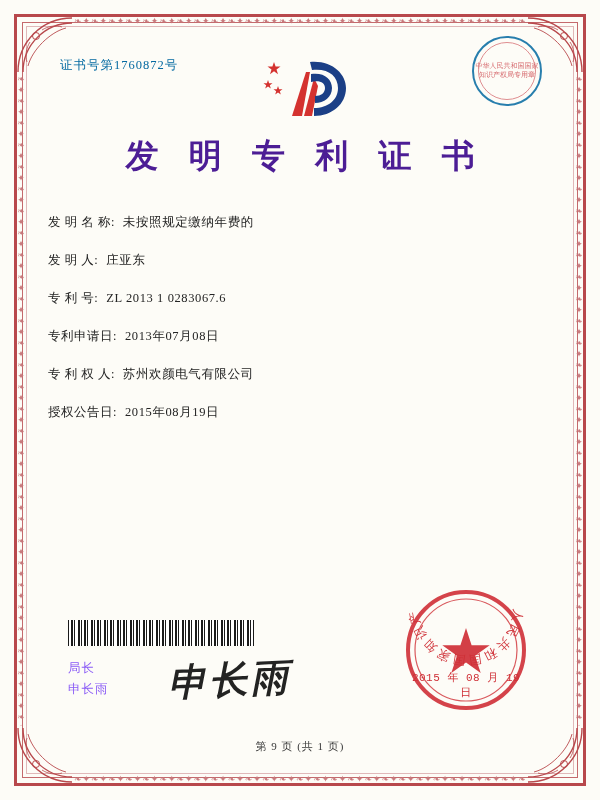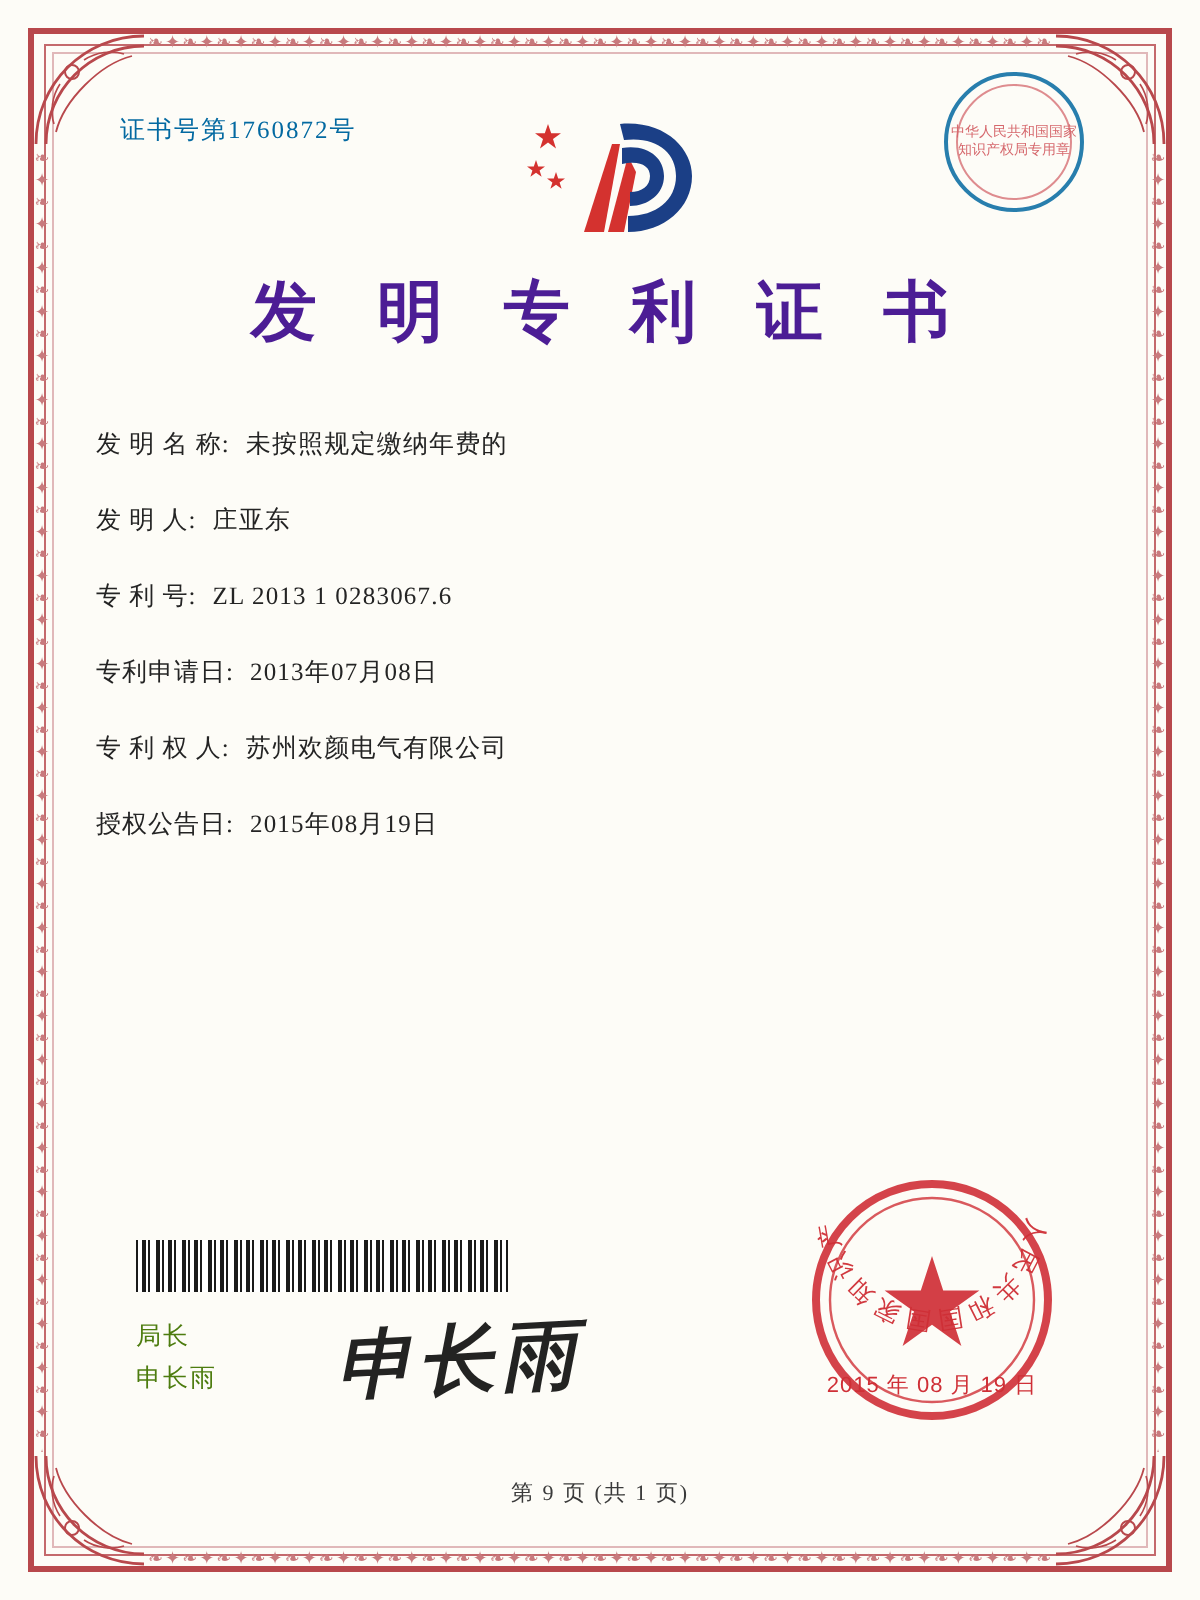--- a/index.html
+++ b/index.html
@@ -202,21 +202,21 @@
     );
   }
 
   
   .sig-block {
     position: absolute;
     left: 68px;
     top: 658px;
     font-size: 12.5px;
     line-height: 21px;
-    color: #4d7c0f;
+    color: #8b5cf6;
     letter-spacing: 1px;
   }
   .signature-script {
     position: absolute;
     left: 168px;
     top: 655px;
     font-size: 38px;
     font-family: "Liberation Serif", serif;
     font-style: italic;
     font-weight: bold;
@@ -237,21 +237,21 @@
   }
   .official-seal .seal-date {
     position: absolute;
     left: 0;
     right: 0;
     bottom: 12px;
     text-align: center;
     font-size: 11px;
     letter-spacing: 0.5px;
     color: #cf2f36;
-    font-family: Liberation Sans, sans-serif;
+    font-family: Liberation Mono, monospace;
   }
 
   
   .footer {
     position: absolute;
     left: 0; right: 0;
     bottom: 46px;
     text-align: center;
     font-size: 11px;
     color: #3a3a3a;

